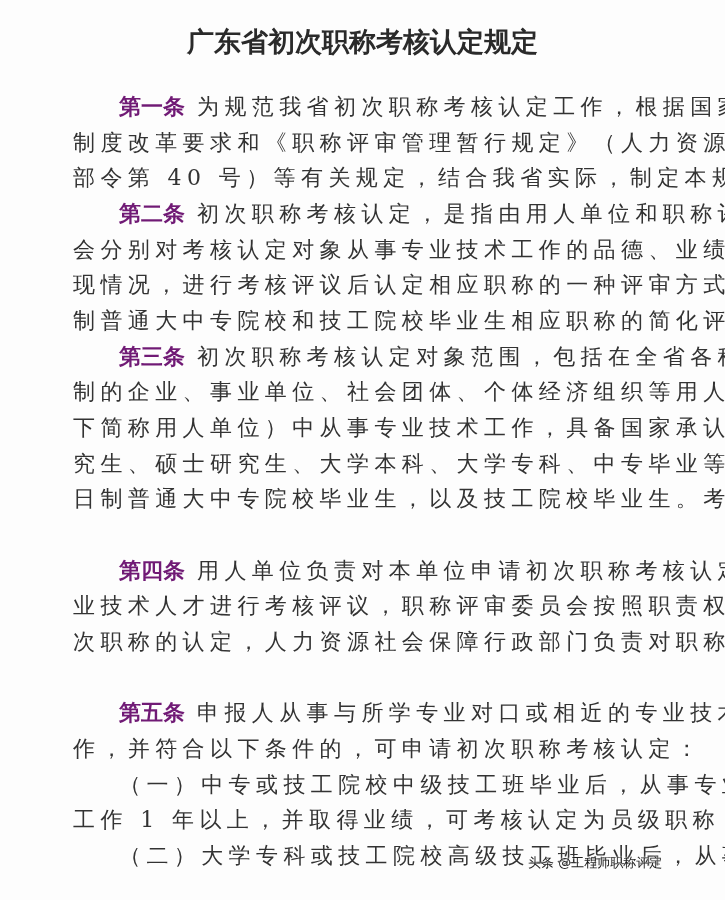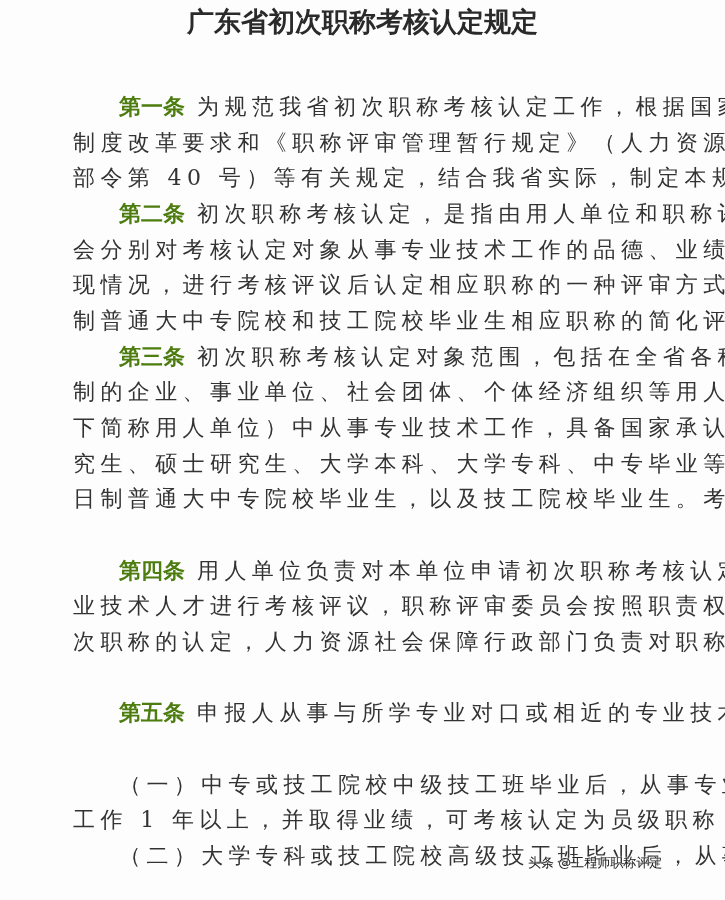--- a/index.html
+++ b/index.html
@@ -17,21 +17,21 @@
     }
     .page {
       position: absolute;
       left: 0; top: 0;
       width: 725px; height: 900px;
       background: #fdfdfd;
     }
     .title {
       position: absolute;
       left: 0;
-      top: 4px;
+      top: 24px;
       width: 725px;
       text-align: center;
       font-family: "DejaVu Serif", "Liberation Serif", serif;
       font-weight: bold;
       font-size: 27px;
       letter-spacing: 0px;
       color: #2a2a2a;
       line-height: 36px;
     }
     .line {
@@ -43,21 +43,21 @@
       font-size: 22px;
       letter-spacing: 5.4px;
       white-space: nowrap;
       color: #333333;
     }
     .line.indent { left: 119px; }
     .article-label {
       font-family: "DejaVu Sans", "Liberation Sans", sans-serif;
       font-weight: bold;
       letter-spacing: 0px;
-      color: #4d7c0f;
+      color: #701a75;
       margin-right: 12px;
     }
     .watermark {
       position: absolute;
       left: 528px;
       top: 854px;
       font-family: "DejaVu Sans", "Liberation Sans", sans-serif;
       font-size: 13px;
       color: #1a1a1a;
       letter-spacing: 0px;
@@ -85,20 +85,21 @@
   <div class="line" style="top:374px;">制的企业、事业单位、社会团体、个体经济组织等用人单位（以</div>
   <div class="line" style="top:410px;">下简称用人单位）中从事专业技术工作，具备国家承认的博士研</div>
   <div class="line" style="top:446px;">究生、硕士研究生、大学本科、大学专科、中专毕业等学历的全</div>
   <div class="line" style="top:481px;">日制普通大中专院校毕业生，以及技工院校毕业生。考核认定的</div>
 
   <div class="line indent" style="top:553px;"><span class="article-label">第四条</span><span>用人单位负责对本单位申请初次职称考核认定的专</span></div>
   <div class="line" style="top:588px;">业技术人才进行考核评议，职称评审委员会按照职责权限负责初</div>
   <div class="line" style="top:624px;">次职称的认定，人力资源社会保障行政部门负责对职称评审委员</div>
 
   <div class="line indent" style="top:695px;"><span class="article-label">第五条</span><span>申报人从事与所学专业对口或相近的专业技术工</span></div>
+  <div class="line" style="top:731px;">作，并符合以下条件的，可申请初次职称考核认定：</div>
 
   <div class="line indent" style="top:767px;">（一）中专或技工院校中级技工班毕业后，从事专业技术</div>
   <div class="line" style="top:802px;">工作 1 年以上，并取得业绩，可考核认定为员级职称；</div>
 
   <div class="line indent" style="top:838px;">（二）大学专科或技工院校高级技工班毕业后，从事专业</div>
 
   <div class="watermark">头条 @工程师职称评定</div>
 </div>
 
 </body></html>

